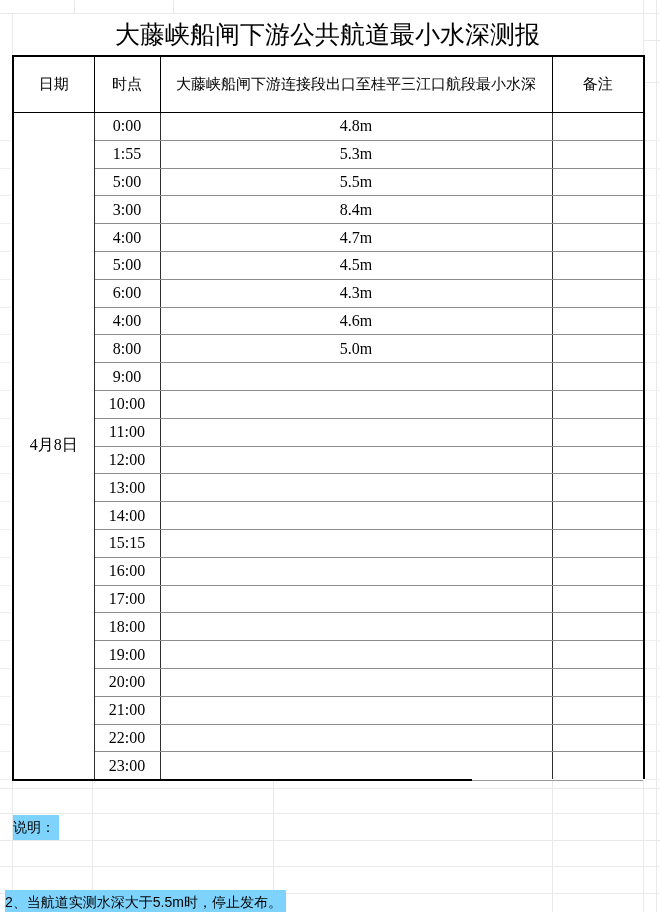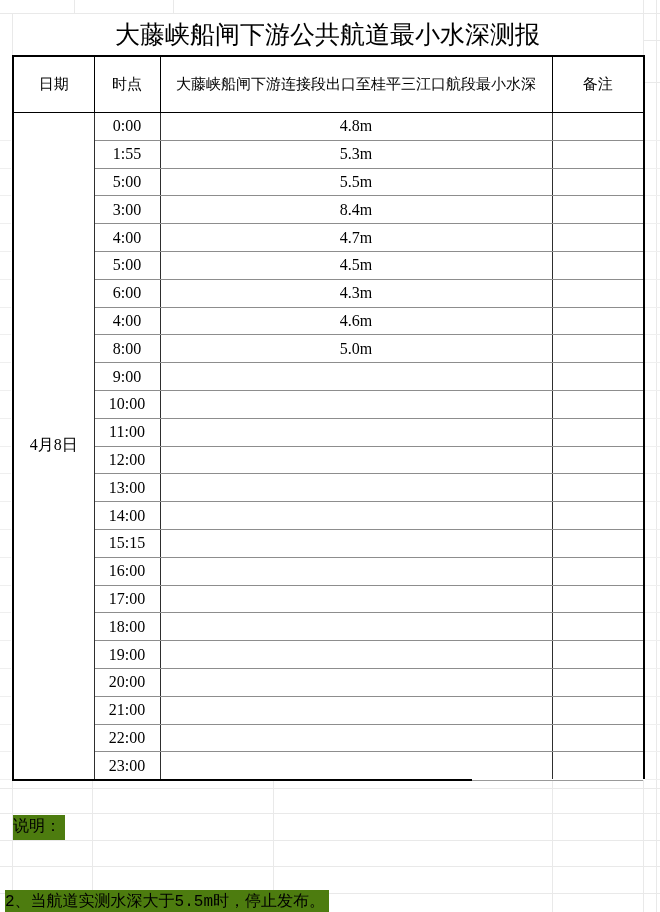--- a/index.html
+++ b/index.html
@@ -45,23 +45,23 @@
   }
   table.report tr:last-child td{border-bottom:none;}
   td.date-cell{font-size:16px;margin-left:24px;}
 
   
   .bottom-border-dark{position:absolute;left:12px;top:779px;width:460px;height:2px;background:#000;}
   .bottom-border-light{position:absolute;left:472px;top:780px;width:171px;height:1px;background:#9a9a9a;}
 
   
   .note{
-    position:absolute;background:#4d7c0f;white-space:nowrap;
-    font-family:Liberation Mono, monospace;
-    font-size:16px;line-height:25px;height:25px;padding-right:4px;
+    position:absolute;background:#7dd3fc;white-space:nowrap;
+    font-family:Liberation Sans, sans-serif;
+    font-size:14px;line-height:25px;height:25px;padding-right:4px;
   }
   .note-heading{left:13px;top:815px;}
   .note-1{left:5px;top:841px;}
   .note-2{left:5px;top:890px;}
 </style>
 </head>
 <body>
 
 <div class="sheet">
 

